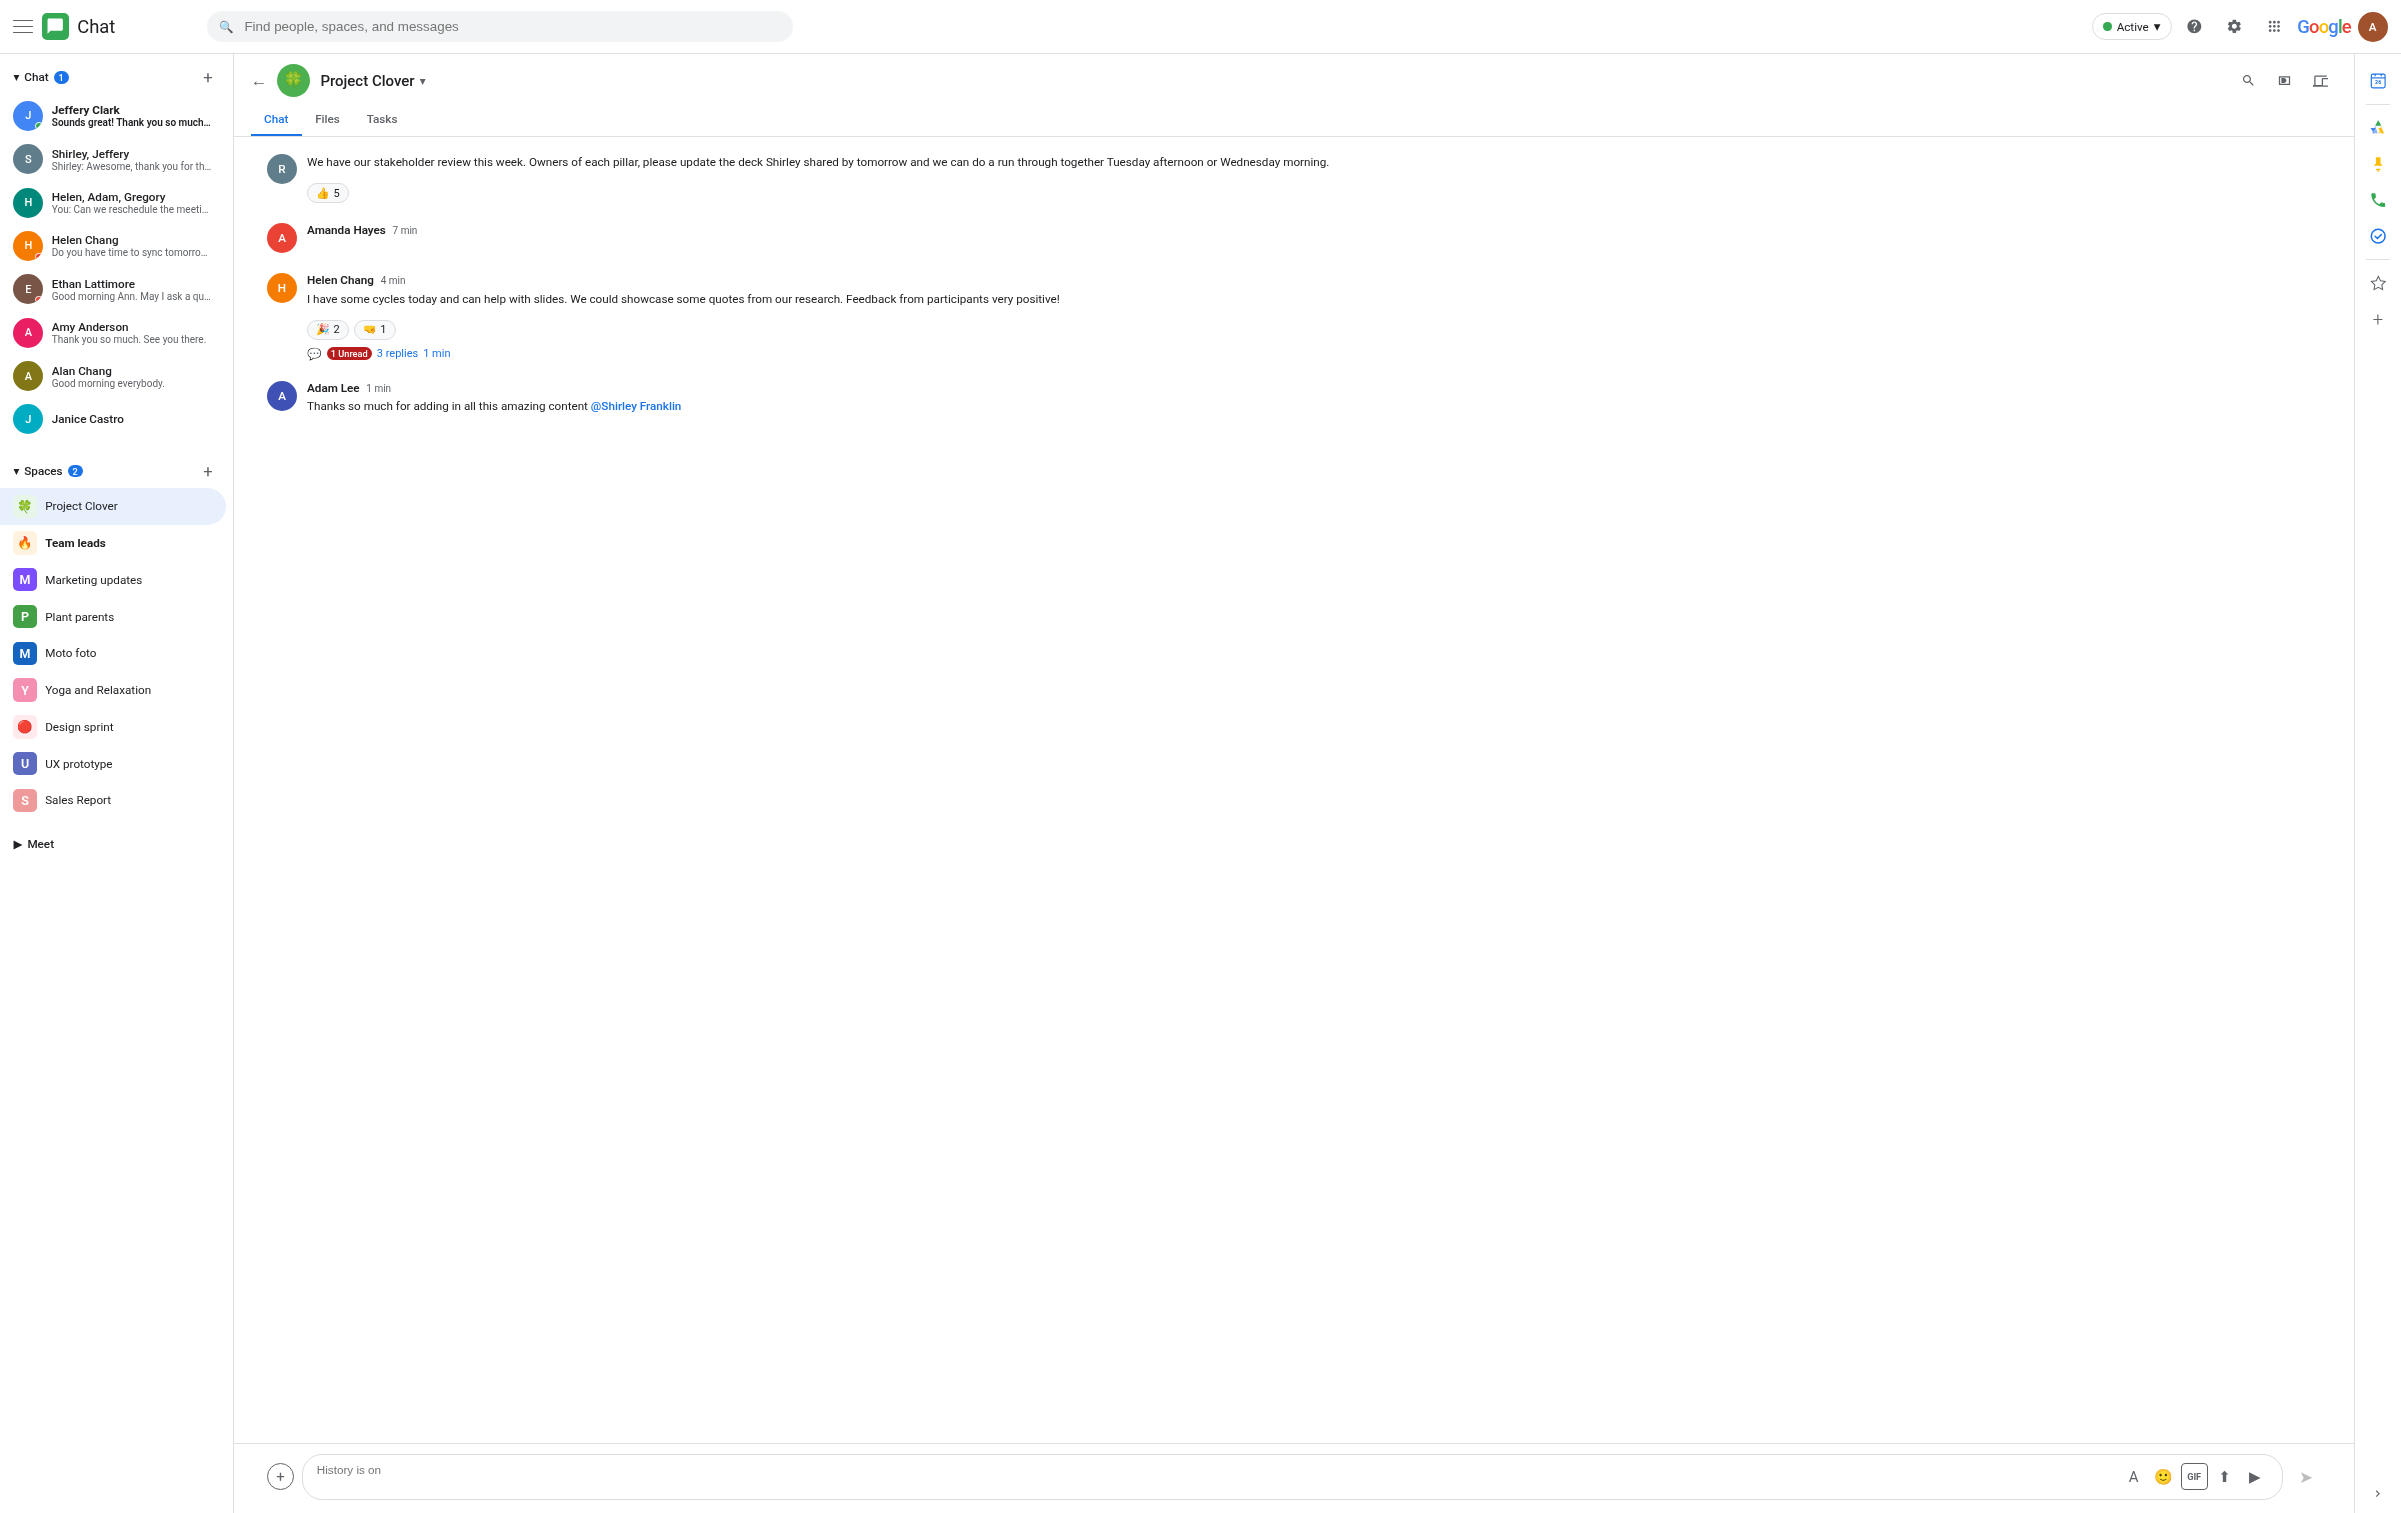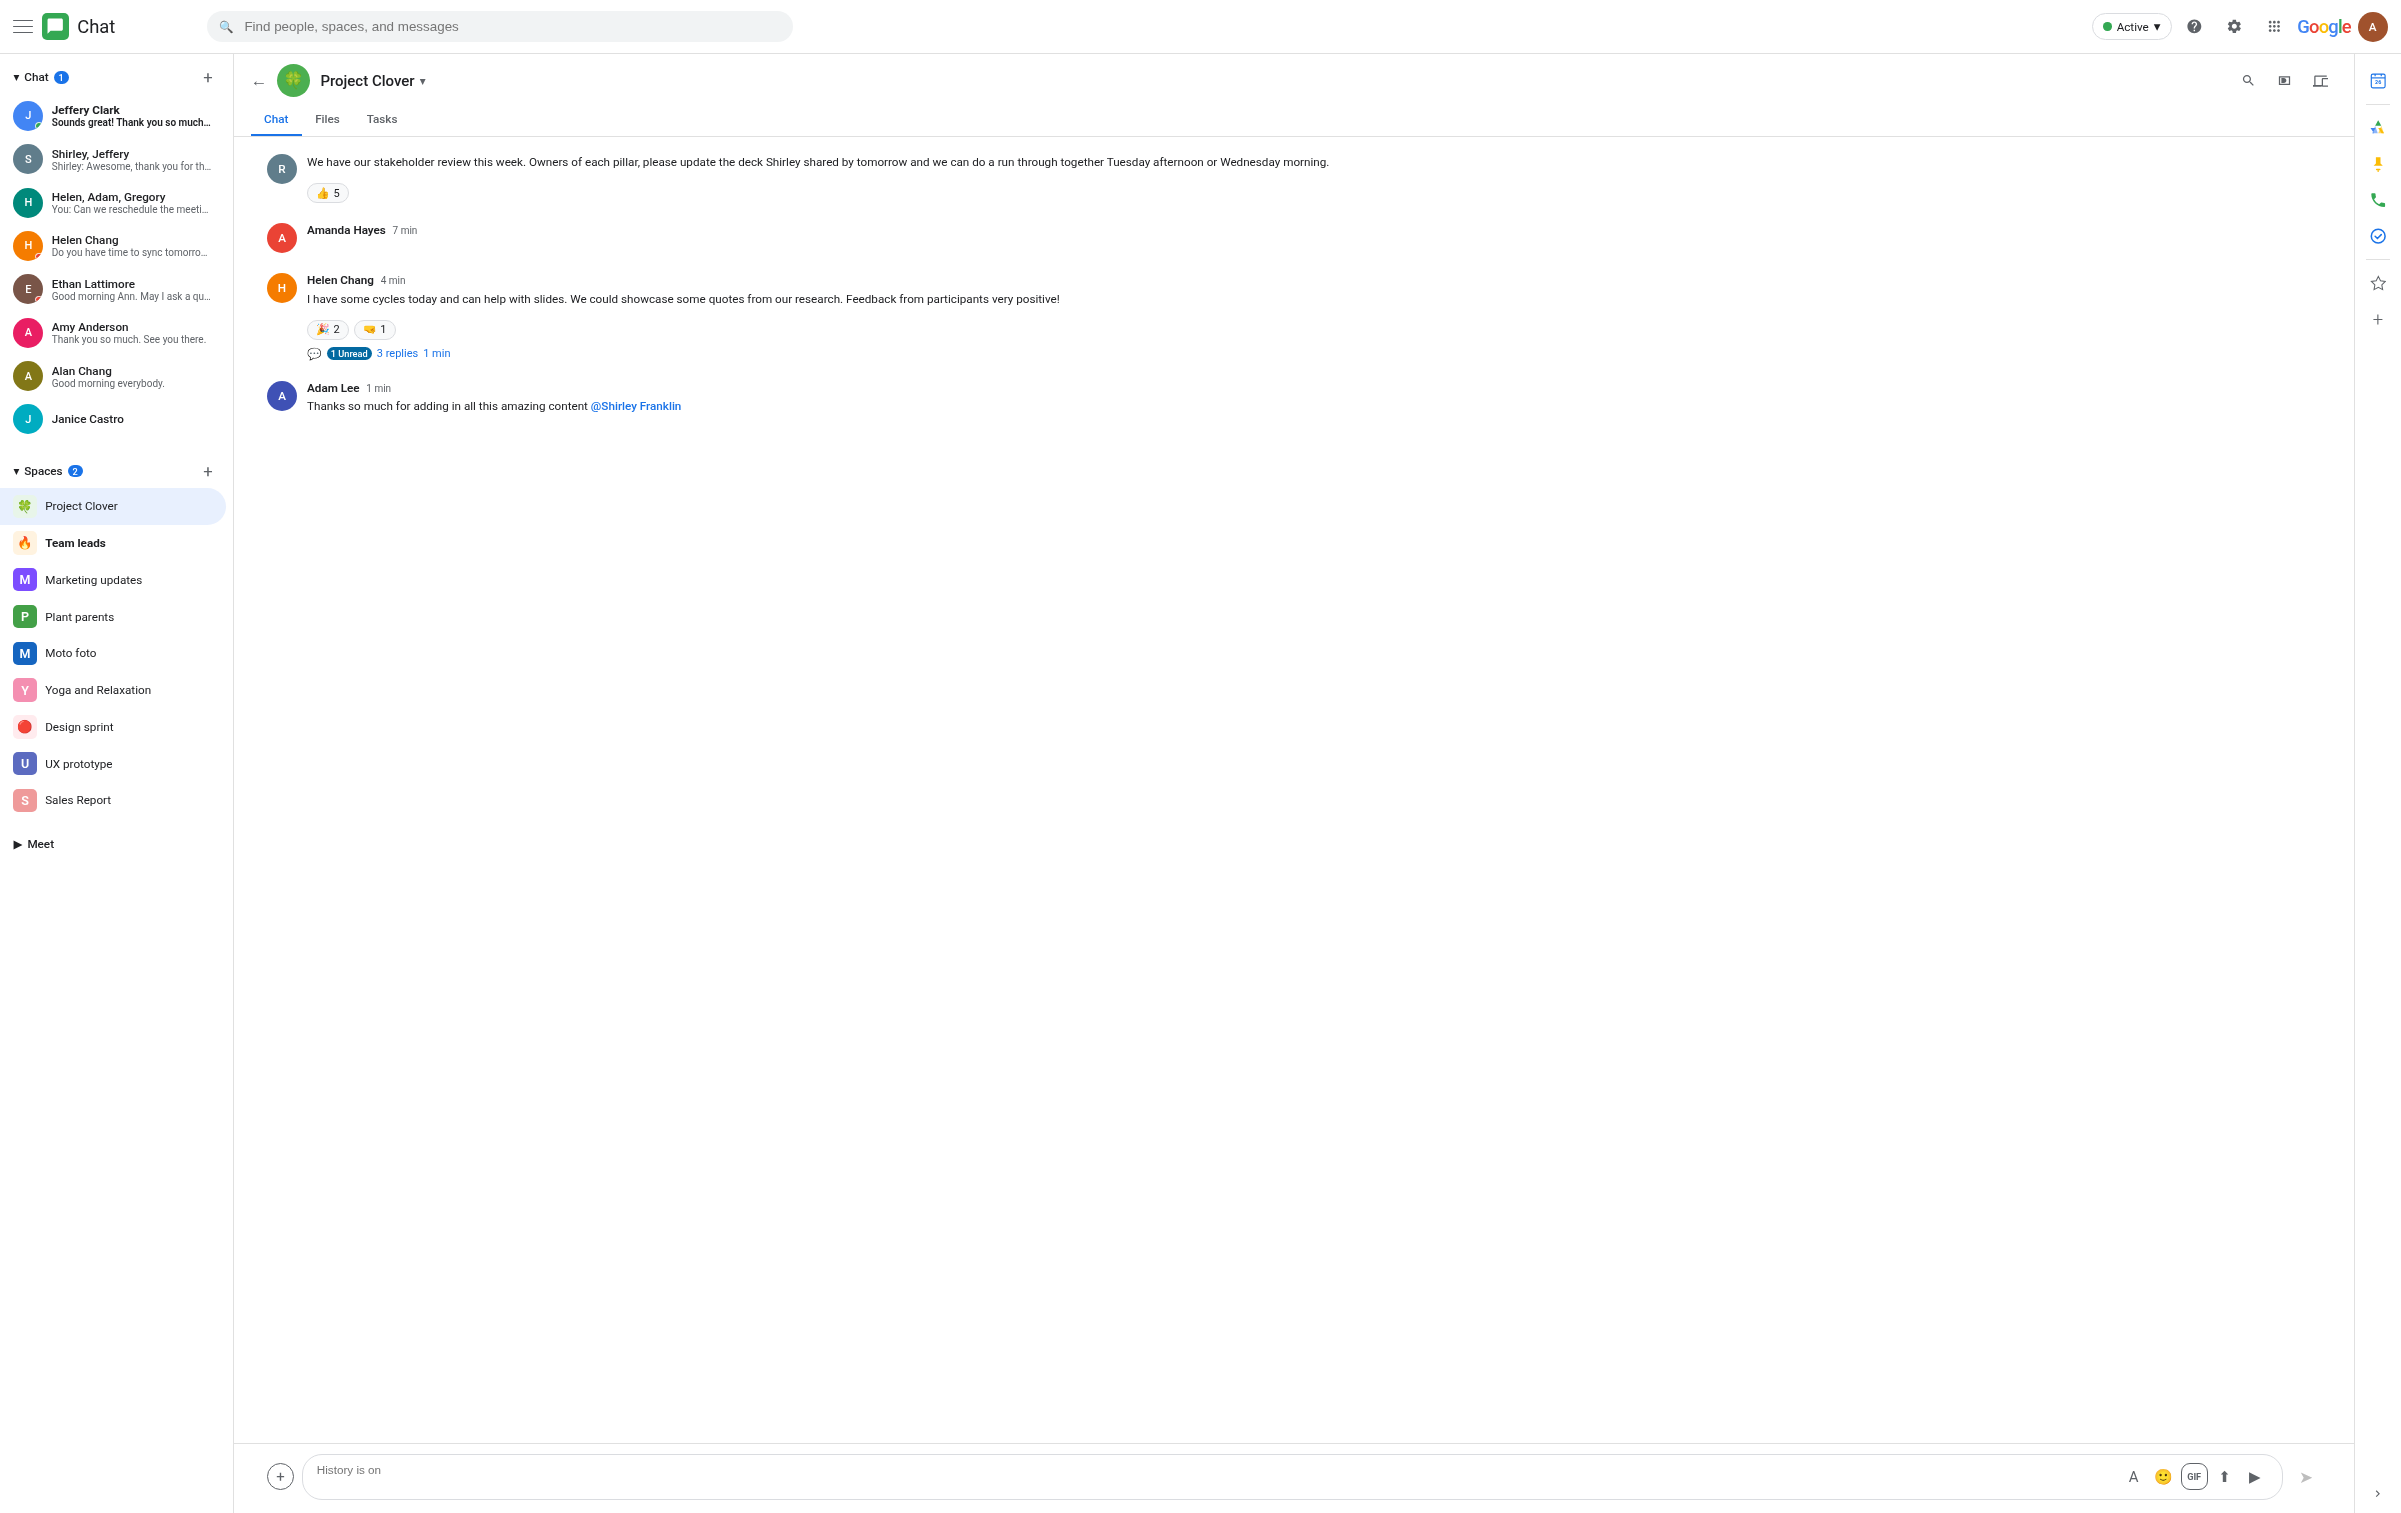--- a/index.html
+++ b/index.html
@@ -78,21 +78,21 @@
     .msg-avatar { width: 30px; height: 30px; border-radius: 50%; background: #bdbdbd; flex-shrink: 0; display: flex; align-items: center; justify-content: center; font-size: 11.7px; font-weight: 500; color: white; }
     .msg-content { flex: 1; }
     .msg-header { display: flex; align-items: baseline; gap: 6.7px; margin-bottom: 3.3px; }
     .msg-name { font-weight: 600; font-size: 11.7px; color: #202124; }
     .msg-time { font-size: 10px; color: #5f6368; }
     .msg-text { font-size: 11.7px; color: #202124; line-height: 1.5; }
     .msg-reaction { display: inline-flex; align-items: center; gap: 3.3px; border: 0.8px solid #dadce0; border-radius: 13.4px; padding: 2.5px 8.4px; margin-top: 6.7px; font-size: 11px; cursor: pointer; background: #f8f9fa; }
     .msg-reactions { display: flex; gap: 5px; flex-wrap: wrap; margin-top: 5px; }
     .msg-thread { display: flex; align-items: center; gap: 5px; margin-top: 6.7px; font-size: 11px; color: #1a73e8; cursor: pointer; }
     .thread-icon { font-size: 11.7px; }
-    .unread-count { background: #0369a1; color: white; border-radius: 8.4px; padding: 0.8px 4.2px; font-size: 9.2px; font-weight: 500; }
+    .unread-count { background: #b91c1c; color: white; border-radius: 8.4px; padding: 0.8px 4.2px; font-size: 9.2px; font-weight: 500; }
     .mention { color: #1a73e8; font-weight: 500; }
 
     
     .chat-input-area { padding: 10px 33px 13.4px; border-top: 0.8px solid #e0e0e0; }
     .input-box { border: 0.8px solid #dadce0; border-radius: 20px; padding: 8.4px 13.4px; display: flex; align-items: flex-start; gap: 8.4px; }
     .input-box input { flex: 1; border: none; outline: none; font-size: 11.7px; color: #5f6368; background: transparent; }
     .input-actions { display: flex; align-items: center; gap: 3.3px; }
     .input-icon { width: 27px; height: 27px; display: flex; align-items: center; justify-content: center; cursor: pointer; color: #5f6368; font-size: 15px; border-radius: 50%; }
     .send-btn { width: 30px; height: 30px; border-radius: 50%; display: flex; align-items: center; justify-content: center; cursor: pointer; color: #bdbdbd; font-size: 16.7px; }
     .add-btn { width: 27px; height: 27px; border: 1.7px solid #5f6368; border-radius: 50%; display: flex; align-items: center; justify-content: center; cursor: pointer; color: #5f6368; font-size: 15px; flex-shrink: 0; }
@@ -409,21 +409,21 @@
     </div>
 
     <div class="chat-input-area">
       <div style="display:flex;align-items:center;gap:8.4px;">
         <div class="add-btn">+</div>
         <div class="input-box" style="flex:1;">
           <input type="text" placeholder="History is on" style="">
           <div class="input-actions">
             <div class="input-icon">A</div>
             <div class="input-icon">🙂</div>
-            <div class="input-icon" style="font-size:9.2px;font-weight:700;border:0.8px solid #5f6368;border-radius:9px;padding:0.8px 2.5px;">GIF</div>
+            <div class="input-icon" style="font-size:9.2px;font-weight:700;border:0.8px solid #5f6368;border-radius:4px;padding:0.8px 2.5px;">GIF</div>
             <div class="input-icon">⬆</div>
             <div class="input-icon">▶</div>
           </div>
         </div>
         <div class="send-btn">➤</div>
       </div>
     </div>
 
   </div>
 

